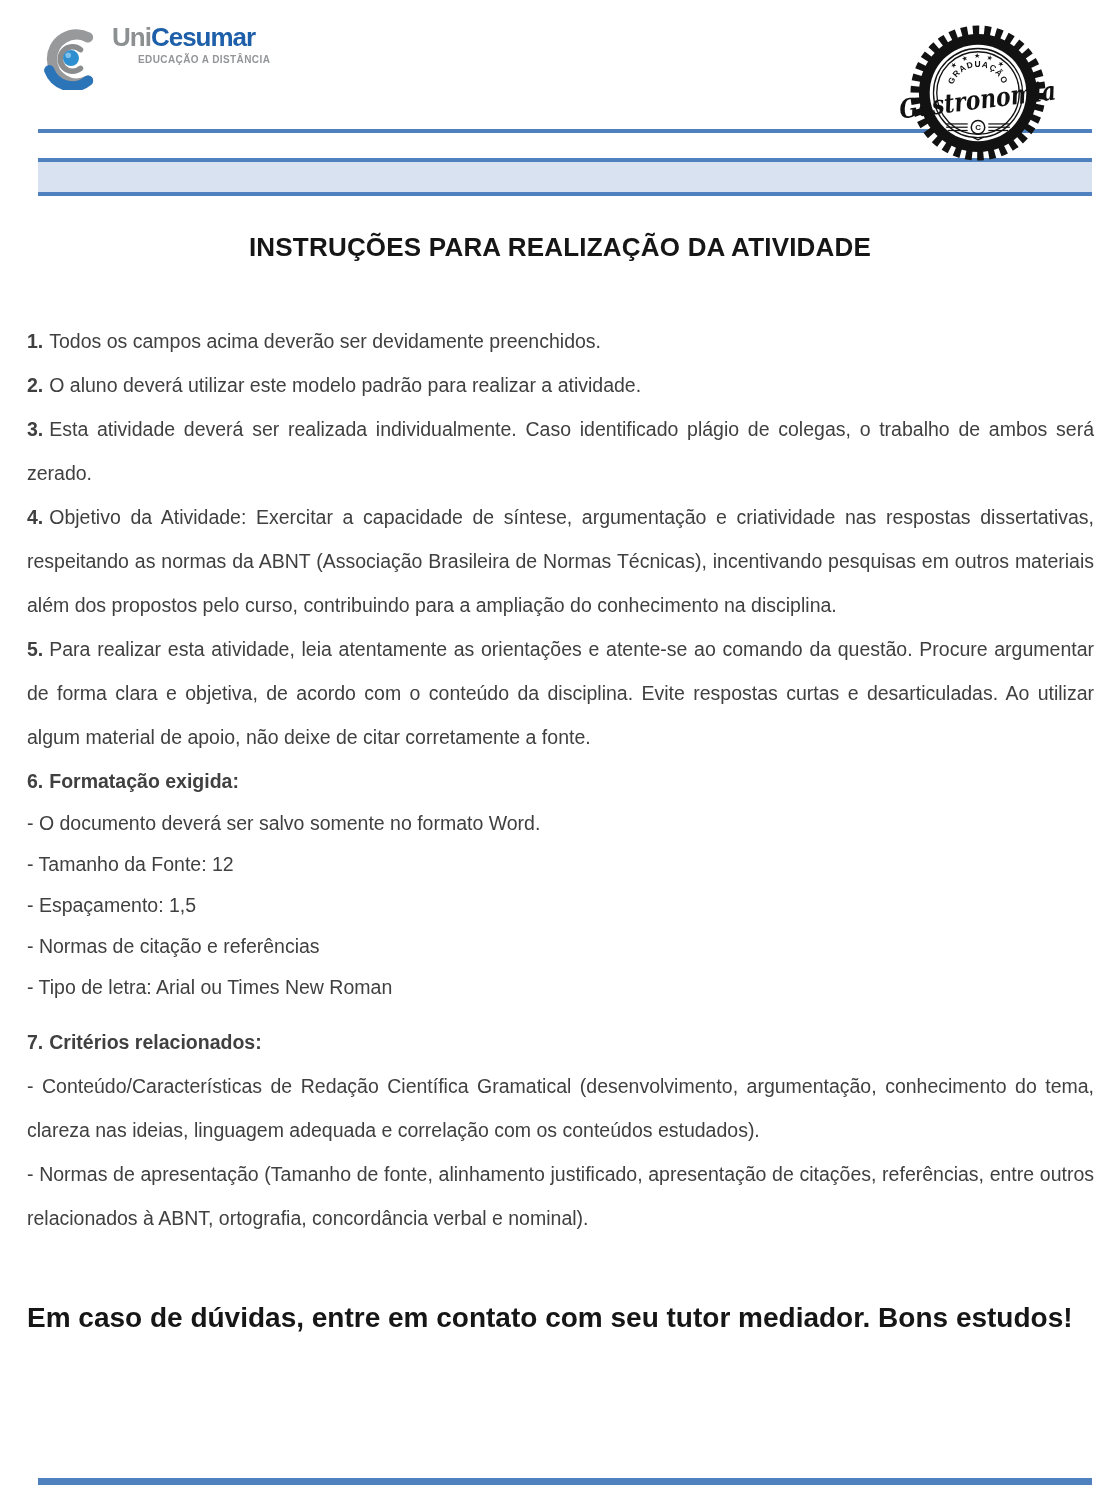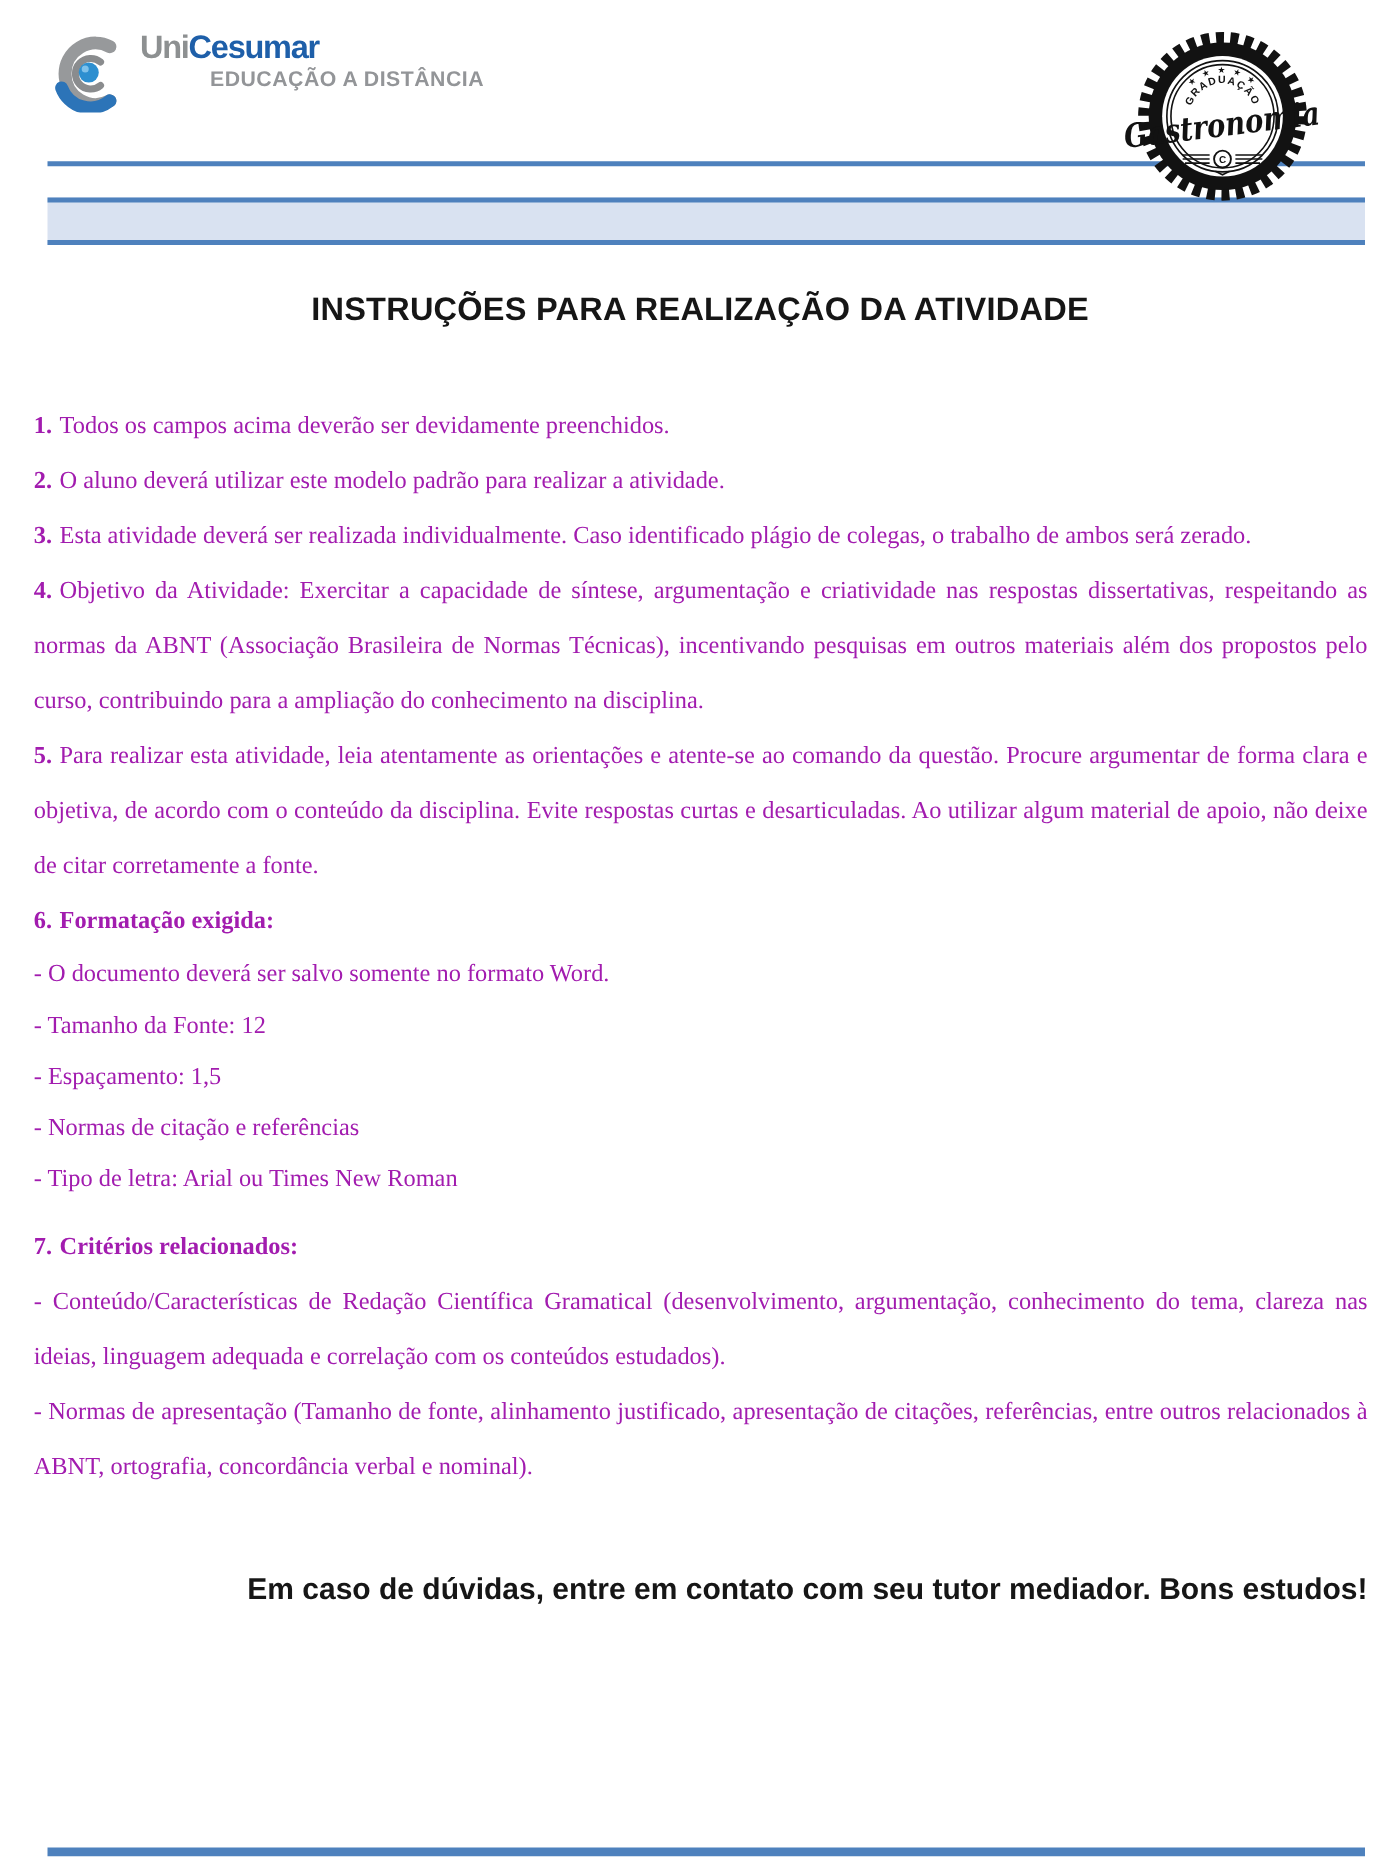--- a/index.html
+++ b/index.html
@@ -8,42 +8,42 @@
 
   
   .header{display:flex;justify-content:space-between;align-items:flex-start;
           padding:24px 58px 0 38px;height:129px;box-sizing:border-box;}
   .logo{display:flex;align-items:flex-start;}
   .logo-icon{width:66px;height:62px;margin-top:4px;}
   .logo-text{margin-left:8px;}
   .brand{font-size:26px;font-weight:bold;letter-spacing:-1px;line-height:1.05;}
   .brand-uni{color:#8d9091;}
   .brand-cesumar{color:#1e5fa9;}
-  .tagline{color:#939598;font-size:17px;font-weight:bold;letter-spacing:.4px;
-           margin-top:3px;margin-left:56px;}
+  .tagline{color:#939598;font-size:10px;font-weight:bold;letter-spacing:.4px;
+           margin-top:3px;margin-left:26px;}
   .badge{width:168px;height:150px;margin-top:-6px;}
 
   
   .rule{height:4px;background:#4e81bd;margin:0 28px 0 38px;}
   .banner{margin:25px 28px 0 38px;height:30px;background:#d9e2f1;
           border-top:4px solid #4e81bd;border-bottom:4px solid #4e81bd;}
 
   
   .doc-title{margin-top:36px;text-align:center;font-weight:bold;font-size:26px;
              letter-spacing:.2px;color:#161616;}
 
   
   .content{padding:0 26px 0 27px;margin-top:56px;}
-  .inst{margin:0;font-size:19.5px;line-height:44px;text-align:justify;color:#a21caf;font-family:Liberation Serif, serif;}
+  .inst{margin:0;font-size:19.5px;line-height:44px;text-align:justify;color:#404040;}
   .inst .num{font-weight:bold;margin-right:6px;}
   .heading{font-weight:bold;}
   .tight{line-height:41px;}
   .block-7{margin-top:12px;}
 
-  .footer{margin-top:62px;text-align:right;font-weight:bold;font-size:24px;color:#161616;}
+  .footer{margin-top:62px;text-align:left;font-weight:bold;font-size:28px;color:#161616;}
 
   .bottom-rule{position:absolute;left:38px;right:28px;bottom:4px;height:7px;background:#4e81bd;}
 </style>
 </head>
 <body>
 
 <div class="page">
 
   <div class="header">
     <div class="logo">

